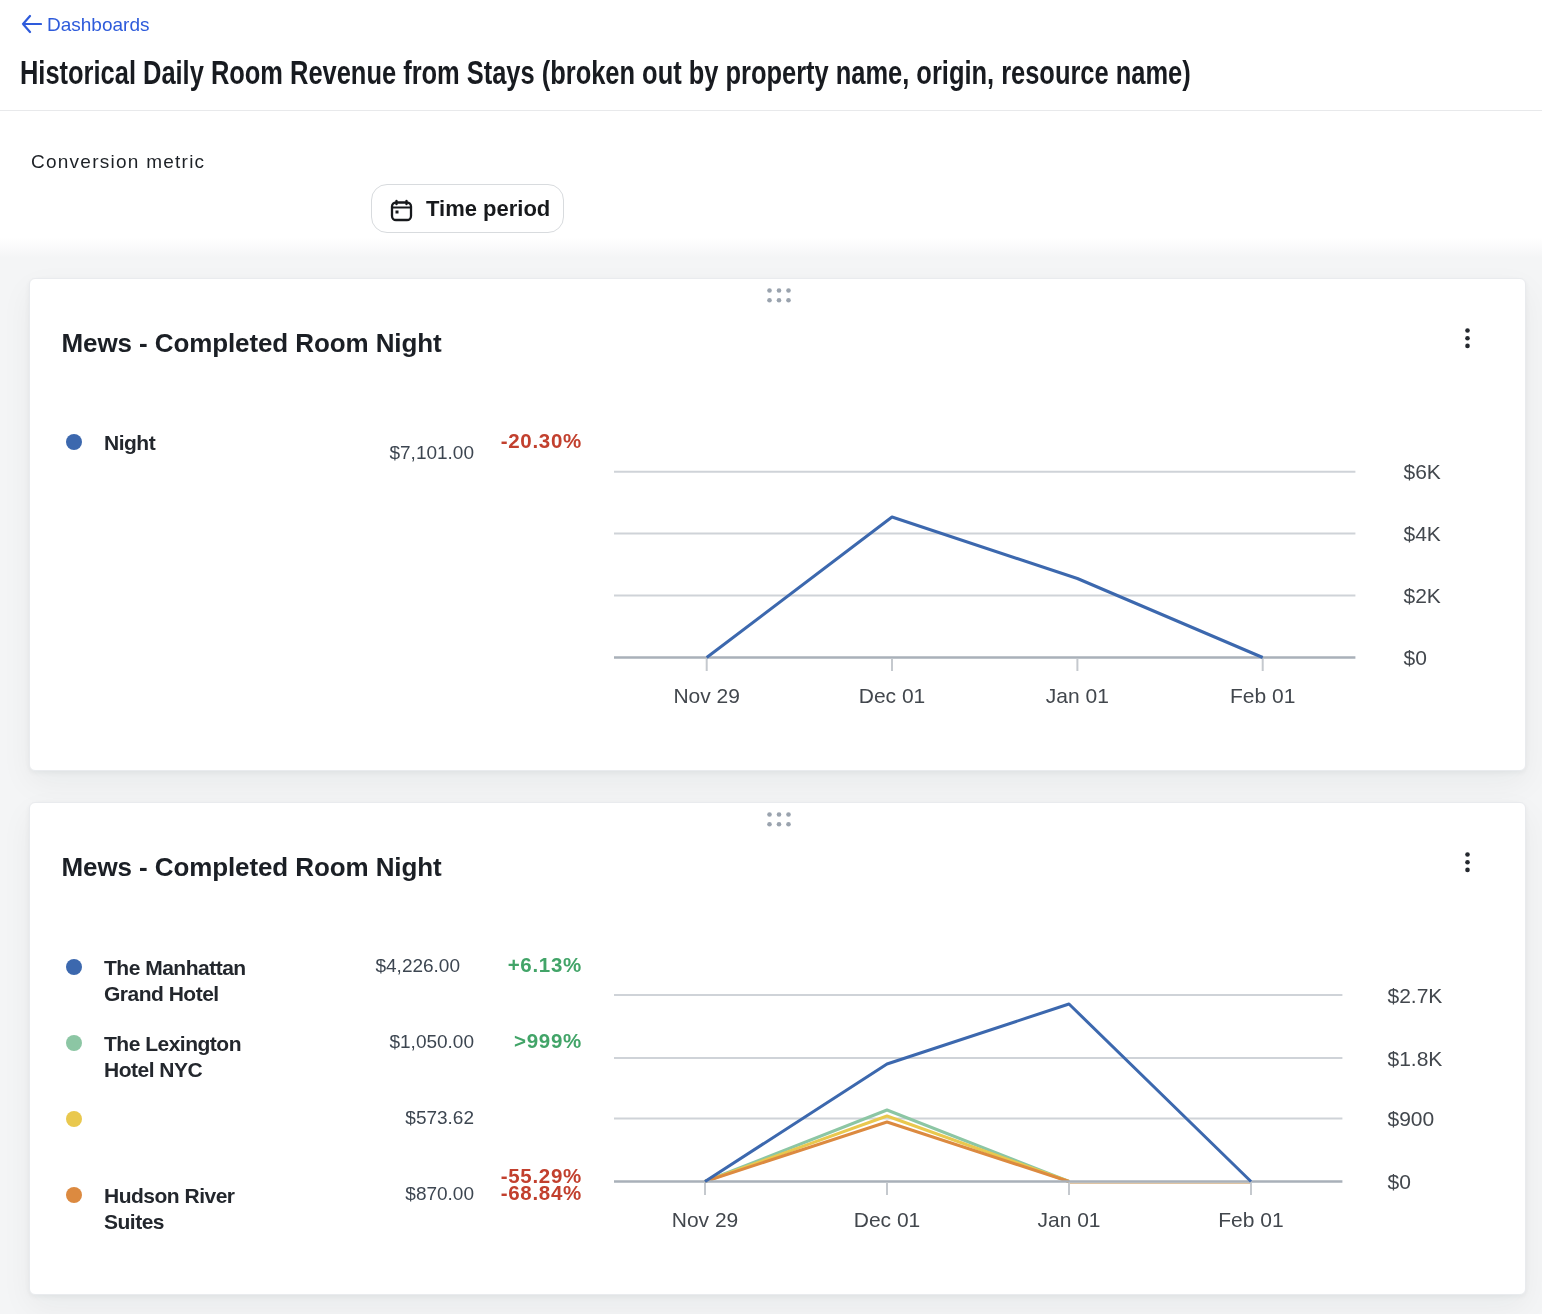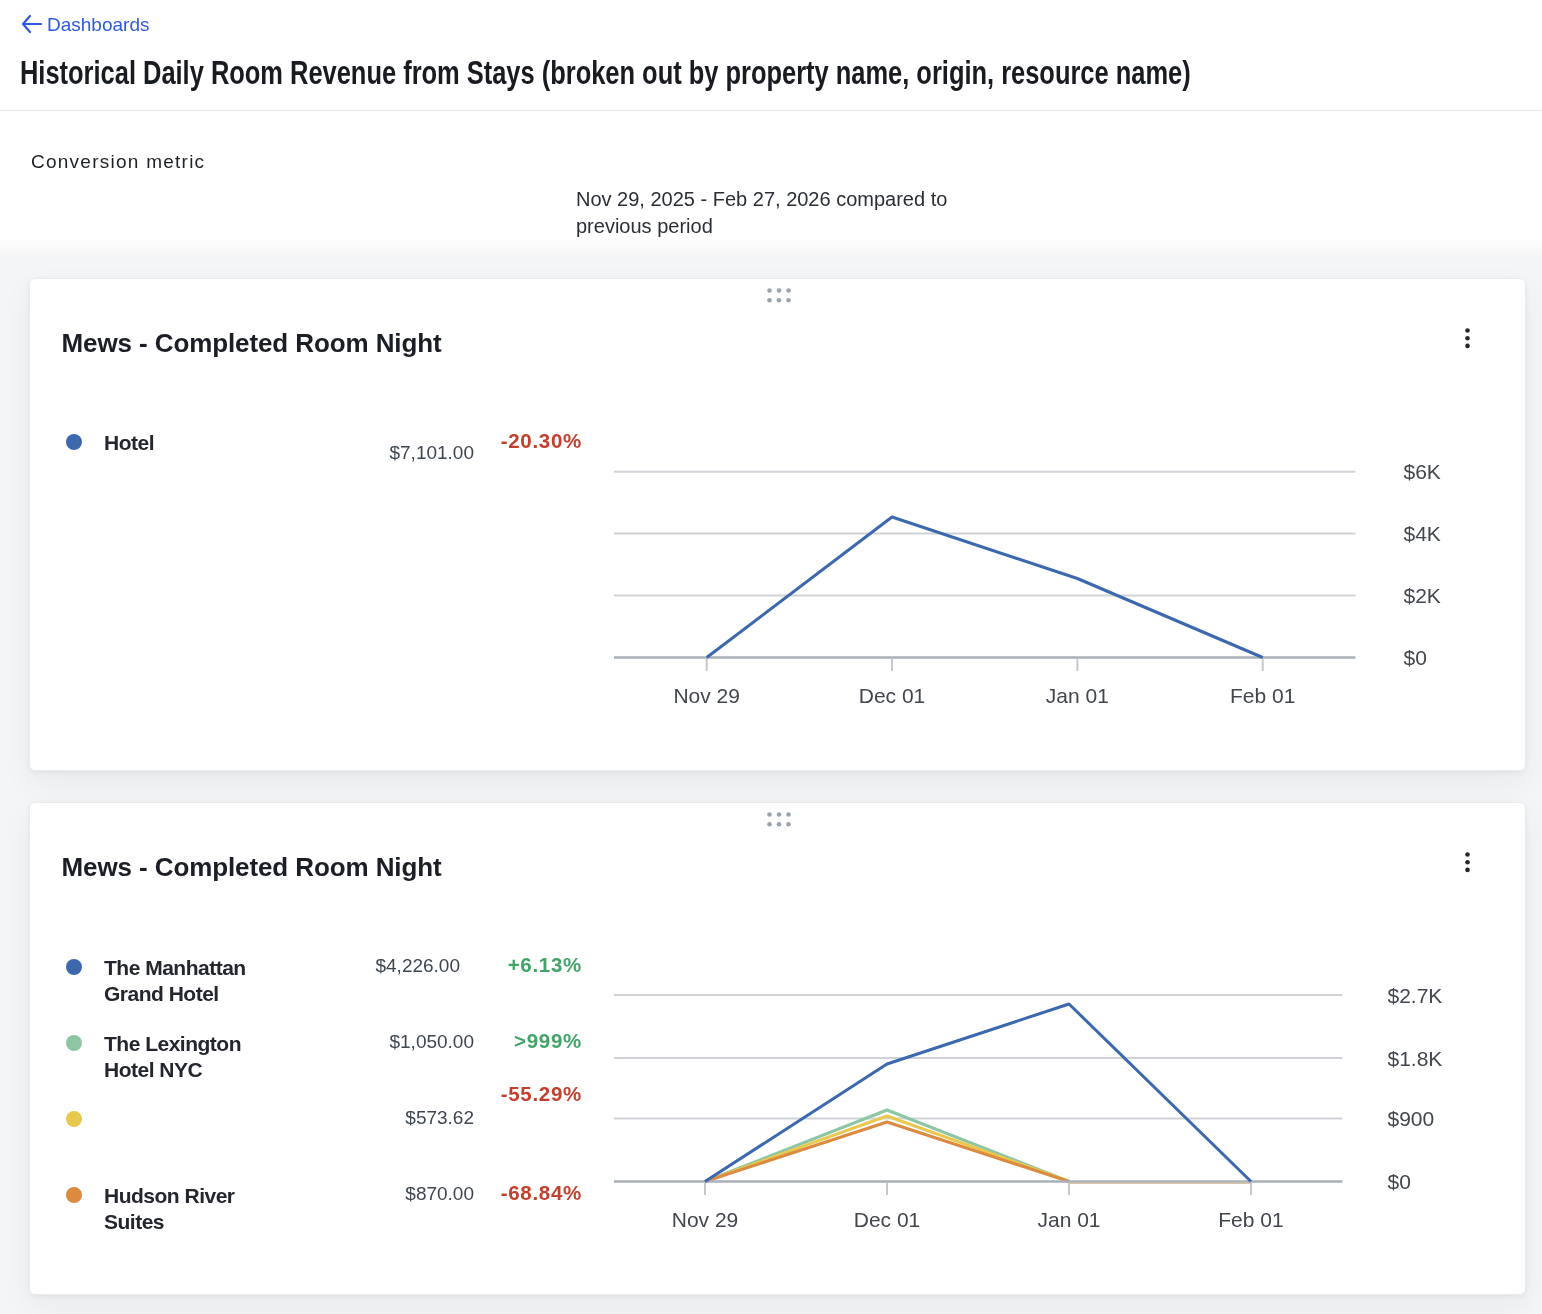--- a/index.html
+++ b/index.html
@@ -28,21 +28,29 @@
   <div class="canvas"></div>
 
   <svg class="abs" style="left:20px;top:14px" width="22" height="20" viewBox="0 0 22 20">
     <path d="M10 2 L3 10 L10 18 M3 10 L21 10" stroke="#2e5bdb" stroke-width="2.2" fill="none" stroke-linecap="round" stroke-linejoin="round"></path>
   </svg>
   <div class="backlink">Dashboards</div>
   <div class="title">Historical Daily Room Revenue from Stays (broken out by property name, origin, resource name)</div>
   <div class="divider"></div>
   <div class="convlabel">Conversion metric</div>
 
-  <div class="periodtext">Nov 29, 2025 - Feb 27, 2026 compared to<br>previous period</div>
+  <div class="btn" style="left:371px;width:193px;">
+    <svg style="margin-left:18px;position:relative;top:1.5px" width="23" height="23" viewBox="0 0 23 23">
+      <rect x="2" y="3.5" width="19" height="17.5" rx="4" stroke="#17191c" stroke-width="2.3" fill="none"></rect>
+      <path d="M2.5 8.5 L20.5 8.5" stroke="#17191c" stroke-width="2"></path>
+      <path d="M6.5 1.8 L6.5 5.2 M16.5 1.8 L16.5 5.2" stroke="#17191c" stroke-width="2.3" stroke-linecap="round"></path>
+      <rect x="5.5" y="11.5" width="3" height="3" fill="#17191c"></rect>
+    </svg>
+    <span style="font-size:22px;font-weight:600;color:#17191c;margin-left:13px;">Time period</span>
+  </div>
 
   <div class="card" style="top:278px;"></div>
   <svg class="abs" style="left:765px;top:286px" width="28" height="18">
     <g fill="#9aa3ae">
       <circle cx="4.5" cy="4.5" r="2.3"></circle>
         <circle cx="14" cy="4.5" r="2.3"></circle>
         <circle cx="23.5" cy="4.5" r="2.3"></circle>
       <circle cx="4.5" cy="14.3" r="2.3"></circle>
         <circle cx="14" cy="14.3" r="2.3"></circle>
         <circle cx="23.5" cy="14.3" r="2.3"></circle>
@@ -51,21 +59,21 @@
   <svg class="abs" style="left:1463px;top:326px" width="9" height="25">
     <g fill="#24282e">
         <circle cx="4.5" cy="4.5" r="2.3"></circle>
         <circle cx="4.5" cy="12.2" r="2.3"></circle>
         <circle cx="4.5" cy="19.9" r="2.3"></circle>
       </g>
   </svg>
   <div class="cardtitle" style="top:327.5px;left:61.5px;">Mews - Completed Room Night</div>
 
   <div class="dot" style="left:65.5px;top:434px;background:#3c68ae;"></div>
-  <div class="legname" style="top:430px;">Hotel</div>
+  <div class="legname" style="top:430px;">Night</div>
   <div class="legval" style="left:294px;top:440px;">$7,101.00</div>
   <div class="legpct" style="left:458px;top:427.5px;"><span class="red">-20.30%</span></div>
 
   <svg class="abs" style="left:600px;top:440px" width="900" height="290" viewBox="0 0 900 290">
 
     <g stroke="#cfd3d8" stroke-width="2">
       <line x1="14" y1="31.8" x2="755.4" y2="31.8"></line>
       <line x1="14" y1="93.5" x2="755.4" y2="93.5"></line>
       <line x1="14" y1="155.5" x2="755.4" y2="155.5"></line>
     </g>
@@ -116,21 +124,21 @@
   <div class="legval" style="left:280px;top:952.5px;">$4,226.00</div>
   <div class="legpct" style="left:458px;top:951.5px;"><span class="green">+6.13%</span></div>
 
   <div class="dot" style="left:65.5px;top:1035px;background:#8cc6a4;"></div>
   <div class="legname" style="top:1031px;">The Lexington<br>Hotel NYC</div>
   <div class="legval" style="left:294px;top:1028.5px;">$1,050.00</div>
   <div class="legpct" style="left:458px;top:1027.5px;"><span class="green">&gt;999%</span></div>
 
   <div class="dot" style="left:65.5px;top:1111px;background:#e9c84e;"></div>
   <div class="legval" style="left:294px;top:1104.5px;">$573.62</div>
-  <div class="legpct" style="left:458px;top:1081px;"><span class="red">-55.29%</span></div>
+  <div class="legpct" style="left:458px;top:1163px;"><span class="red">-55.29%</span></div>
 
   <div class="dot" style="left:65.5px;top:1187px;background:#dc8a40;"></div>
   <div class="legname" style="top:1183px;">Hudson River<br>Suites</div>
   <div class="legval" style="left:294px;top:1180.5px;">$870.00</div>
   <div class="legpct" style="left:458px;top:1179.5px;"><span class="red">-68.84%</span></div>
 
   <svg class="abs" style="left:600px;top:965px" width="900" height="290" viewBox="0 0 900 290">
 
     <g stroke="#cfd3d8" stroke-width="2">
       <line x1="14" y1="30" x2="742.4" y2="30"></line>

